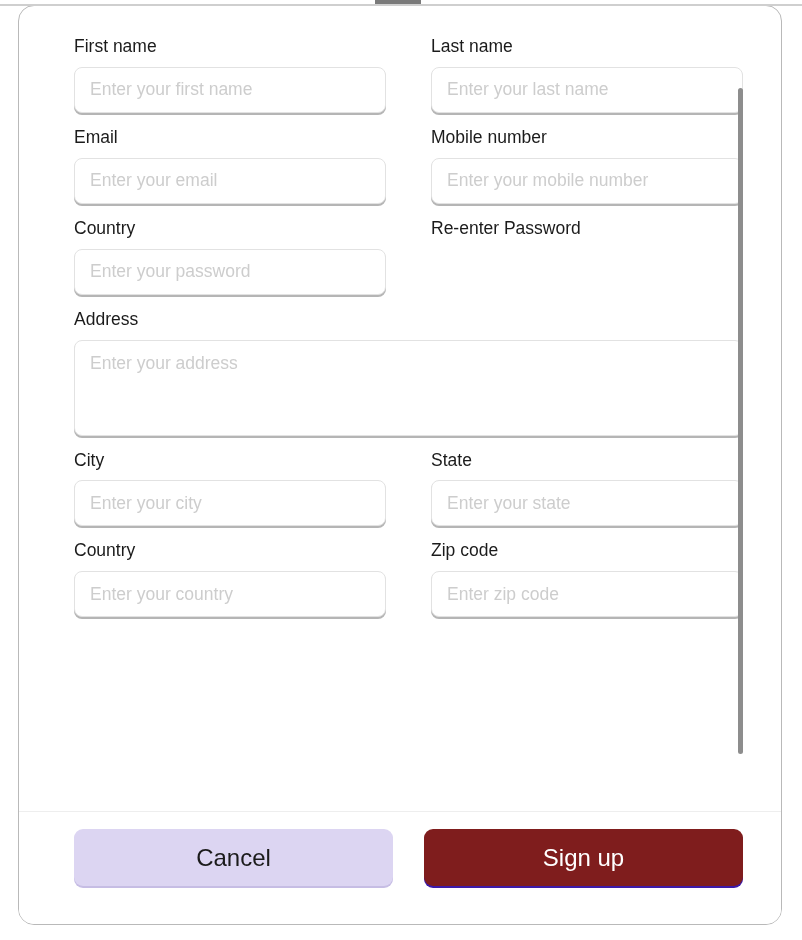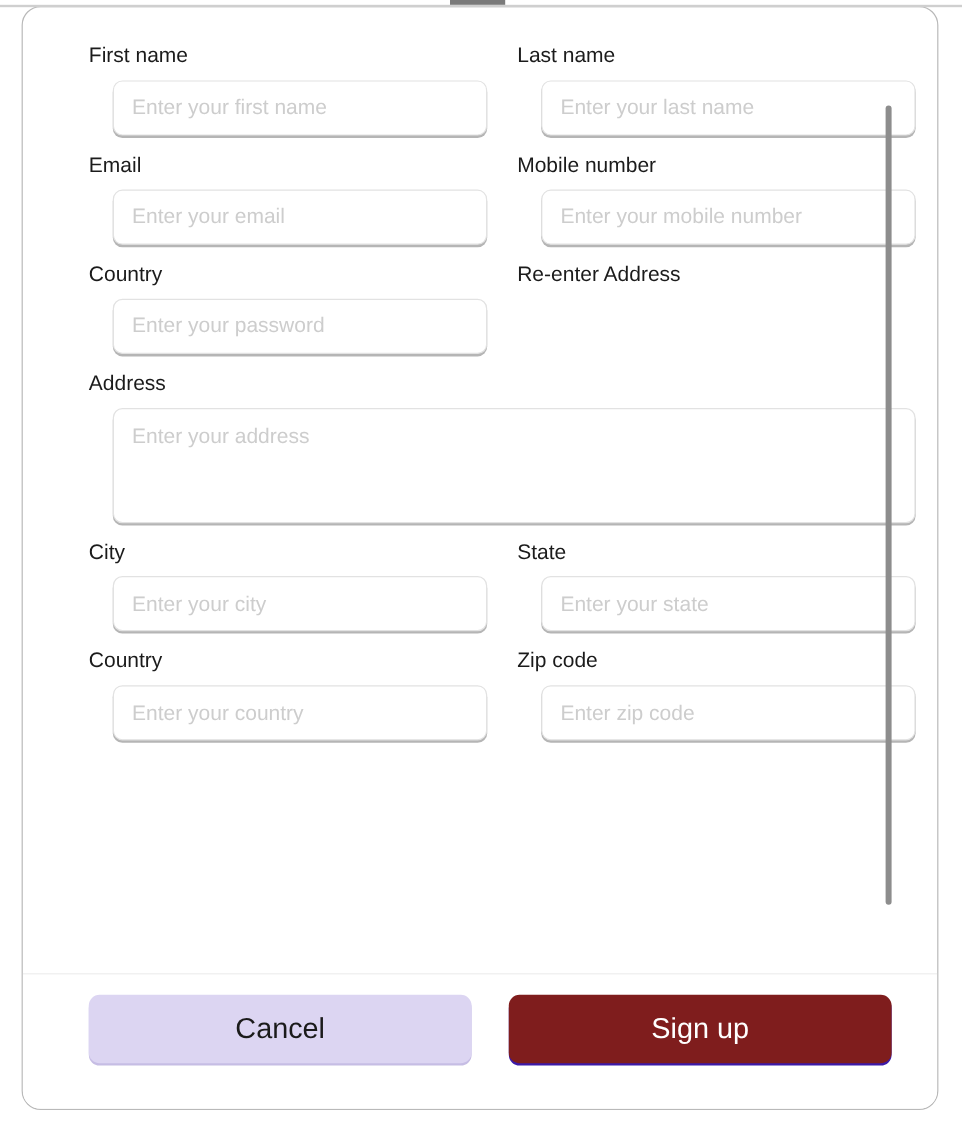--- a/index.html
+++ b/index.html
@@ -93,21 +93,20 @@
     height: 46px;
     padding: 0 15px;
     font-family: "Liberation Sans", sans-serif;
     font-size: 17.5px;
     color: #1b1b1b;
     background: #ffffff;
     border: 1px solid #e2e2e2;
     border-radius: 8px;
     box-shadow: 0 2px 0 0 #b5b5b5;
     outline: none;
-    margin-left: 20px;
   }
   .control::placeholder {
     color: #cdcdcd;
     opacity: 1;
   }
   textarea.control {
     height: 96px;
     padding: 11px 15px;
     resize: none;
     line-height: 1.3;
@@ -208,21 +207,21 @@
           <input class="control" type="tel" placeholder="Enter your mobile number" style="">
         </div>
       </div>
 
       <div class="row">
         <div class="field">
           <label class="label">Country</label>
           <input class="control" type="text" placeholder="Enter your password" style="">
         </div>
         <div class="field">
-          <label class="label">Re-enter Address</label>
+          <label class="label">Re-enter Password</label>
         </div>
       </div>
 
       <div class="row">
         <div class="field full">
           <label class="label">Address</label>
           <textarea class="control" placeholder="Enter your address" style=""></textarea>
         </div>
       </div>
 

